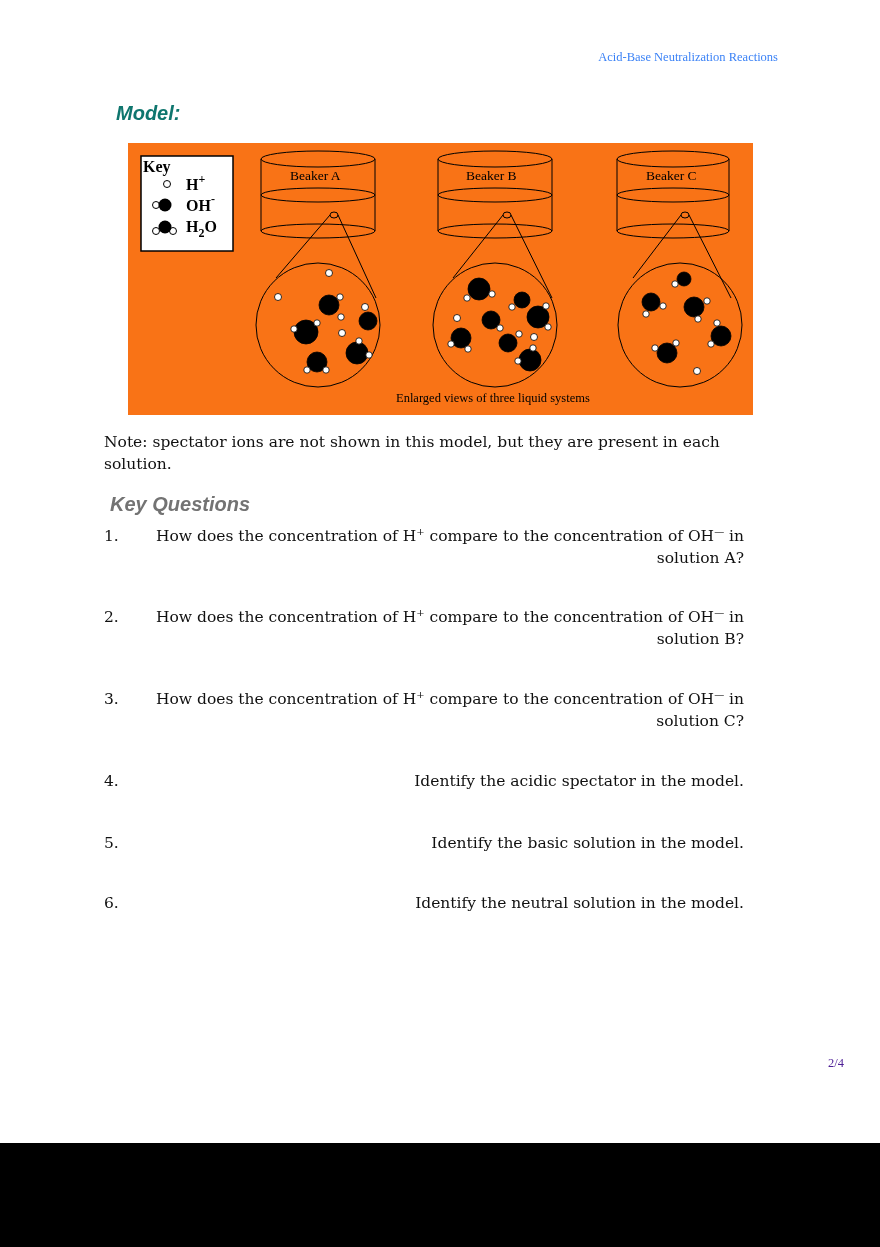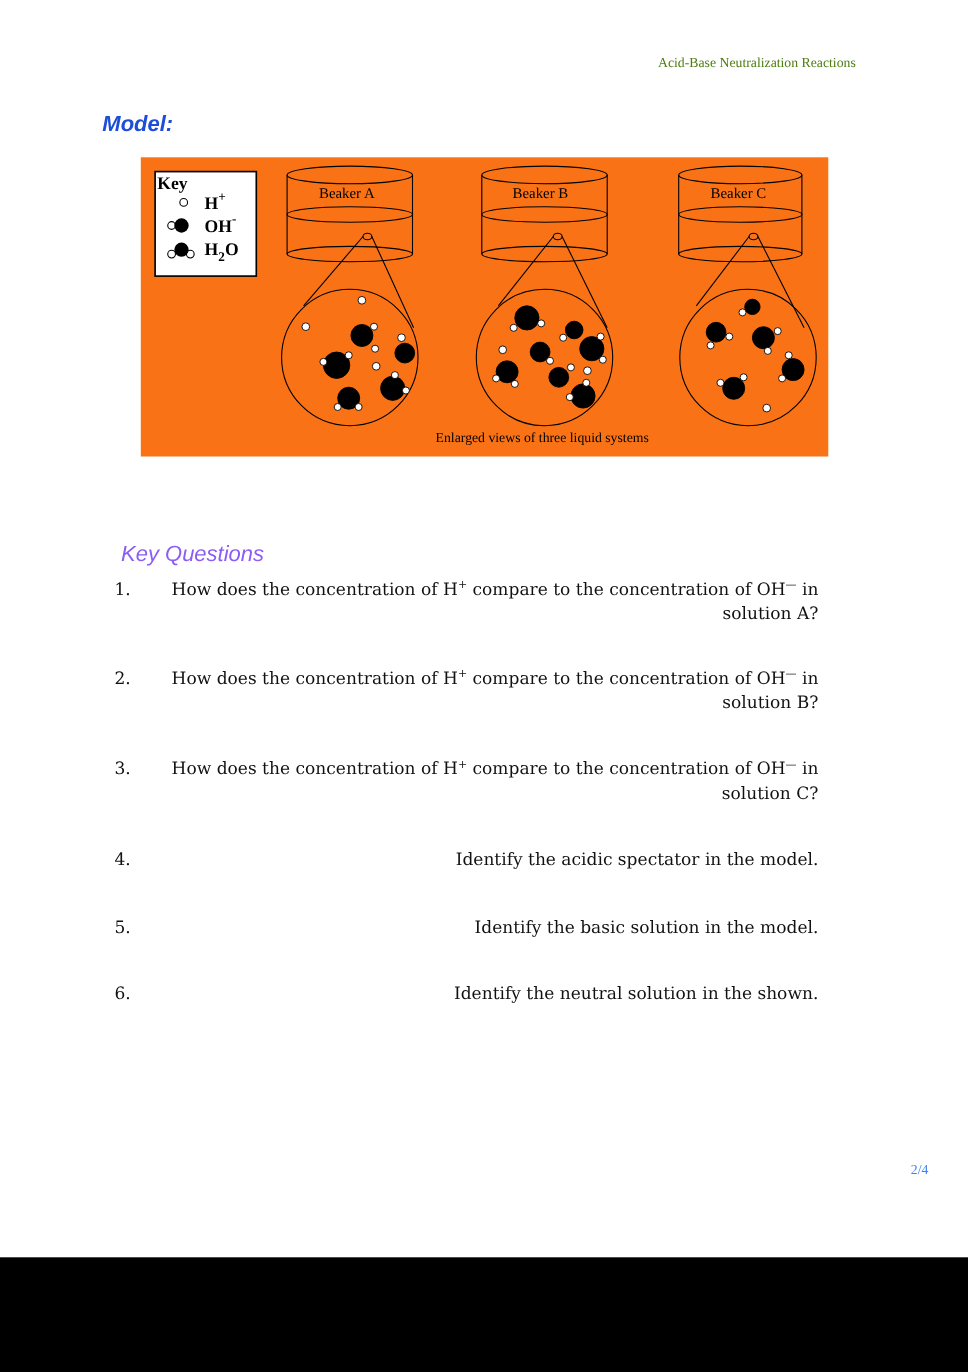--- a/index.html
+++ b/index.html
@@ -1,27 +1,27 @@
 <!DOCTYPE html>
 <html><head>
 <meta charset="utf-8">
 <style>
   html, body { margin:0; padding:0; }
   body { width:880px; height:1247px; background:#000; position:relative; overflow:hidden; font-family:"DejaVu Serif", serif; }
   .page { position:absolute; left:0; top:0; width:880px; height:1143px; background:#fff; }
-  .header { position:absolute; right:102px; top:50px; font-family:"Liberation Serif", serif; font-size:12.5px; color:#4d7c0f; }
-  .h-model { position:absolute; left:93px; top:102px; font-family:"Liberation Sans", sans-serif; font-weight:bold; font-style:italic; font-size:20px; color:#1d4ed8; }
+  .header { position:absolute; right:102px; top:50px; font-family:"Liberation Serif", serif; font-size:12.5px; color:#3b82f6; }
+  .h-model { position:absolute; left:116px; top:102px; font-family:"Liberation Sans", sans-serif; font-weight:bold; font-style:italic; font-size:20px; color:#0f766e; }
   .figure { position:absolute; left:128px; top:143px; width:625px; height:272px; background:#f97316; }
   .note { position:absolute; left:104px; top:431px; width:640px; font-family:"DejaVu Serif", serif; font-size:15.5px; line-height:22px; color:#111; }
-  .h-kq { position:absolute; left:110px; top:493px; font-family:"Liberation Sans", sans-serif; font-weight:normal; font-style:italic; font-size:20px; color:#8b5cf6; }
+  .h-kq { position:absolute; left:110px; top:493px; font-family:"Liberation Sans", sans-serif; font-weight:bold; font-style:italic; font-size:20px; color:#737373; }
   .q { position:absolute; left:104px; width:640px; font-family:"DejaVu Serif", serif; font-size:15.5px; line-height:21.5px; color:#111; display:flex; }
   .q .num { width:26px; flex:none; }
   .q .txt { flex:1;text-align:right; }
   sup { font-size:10px; line-height:0; }
-  .pagenum { position:absolute; left:828px; top:1056px; font-family:"Liberation Serif", serif; font-size:12.5px; color:#3b82f6; }
+  .pagenum { position:absolute; left:828px; top:1056px; font-family:"Liberation Serif", serif; font-size:12.5px; color:#4c1d95; }
 </style>
 </head>
 <body>
 
 <div class="page">
   <div class="header">Acid-Base Neutralization Reactions</div>
 
   <div class="h-model">Model:</div>
 
   <div class="figure">
@@ -142,20 +142,21 @@
         <circle cx="539" cy="210" r="10" fill="#000"></circle>
         <circle cx="527" cy="205" r="3.2" fill="#fff"></circle>
         <circle cx="548" cy="200" r="3.2" fill="#fff"></circle>
         <circle cx="569" cy="228" r="3.5" fill="#fff"></circle>
       </g>
 
       <text x="268" y="259" font-size="12.5">Enlarged views of three liquid systems</text>
     </svg>
   </div>
 
+  <div class="note">Note: spectator ions are not shown in this model, but they are present in each solution.</div>
 
   <div class="h-kq">Key Questions</div>
 
   <div class="q" style="top:526px;">
     <span class="num">1.</span>
     <span class="txt"><span>How does the concentration of H</span><sup>+</sup><span> compare to the concentration of OH</span><sup>—</sup><span> in solution A?</span></span>
   </div>
 
   <div class="q" style="top:607px;">
     <span class="num">2.</span>
@@ -172,17 +173,17 @@
     <span class="txt">Identify the acidic spectator in the model.</span>
   </div>
 
   <div class="q" style="top:833px;">
     <span class="num">5.</span>
     <span class="txt">Identify the basic solution in the model.</span>
   </div>
 
   <div class="q" style="top:893px;">
     <span class="num">6.</span>
-    <span class="txt">Identify the neutral solution in the shown.</span>
+    <span class="txt">Identify the neutral solution in the model.</span>
   </div>
 
   <div class="pagenum">2/4</div>
 </div>
 
 </body></html>

